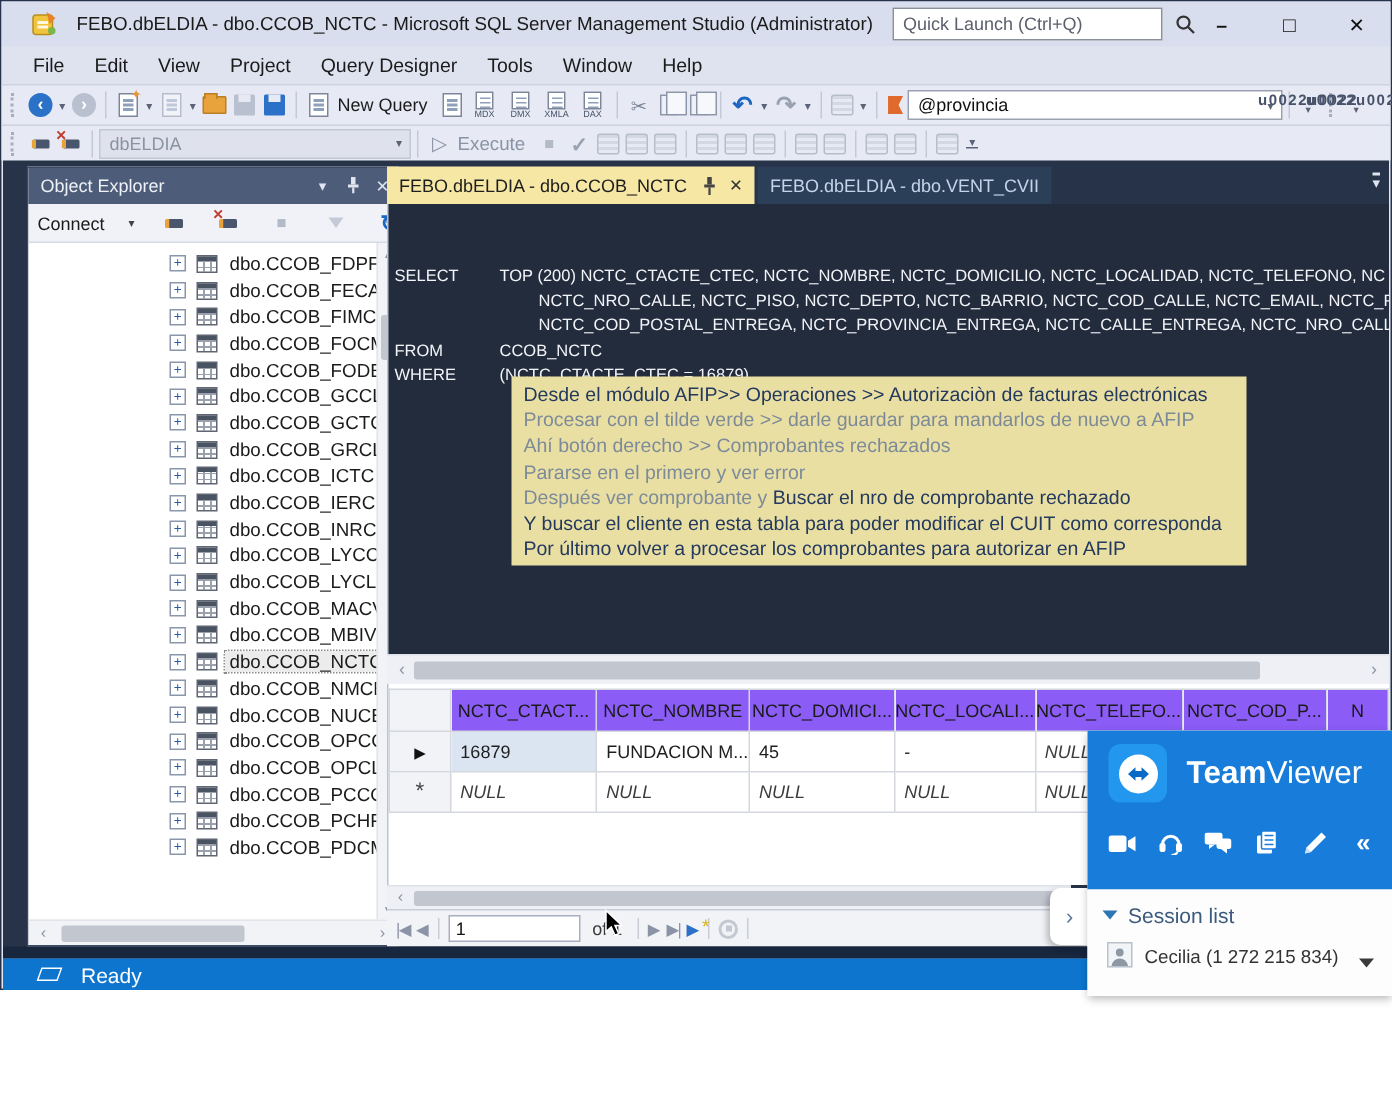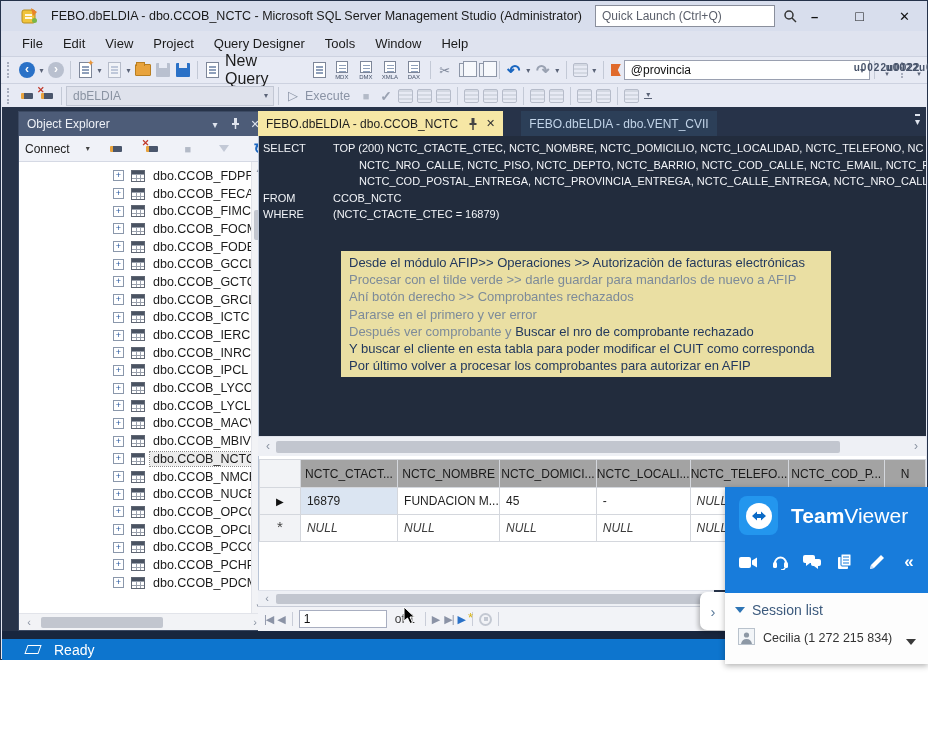--- a/index.html
+++ b/index.html
@@ -41,21 +41,21 @@
   .c-back::before{content:"‹";margin-top:-2px;} .c-fwd::before{content:"›";margin-top:-2px;}
   .mini-doc{width:13px;height:16px;background:#fff;border:1px solid #7d8699;position:relative;}
   .mini-doc::before{content:"";position:absolute;left:2px;top:3px;width:7px;height:1.5px;background:#8fa0bb;box-shadow:0 3px 0 #8fa0bb,0 6px 0 #8fa0bb;}
   .mini-doc.star::after{content:"✦";position:absolute;right:-4px;top:-5px;color:#e8963c;font-size:9px;}
   .mini-doc.dim{opacity:.45;}
   .folder{width:16px;height:12px;background:#e8a33d;border:1px solid #b97f22;border-radius:1px;position:relative;}
   .folder::before{content:"";position:absolute;left:0;top:-3px;width:7px;height:3px;background:#e8a33d;border:1px solid #b97f22;border-bottom:none;}
   .disk{width:14px;height:14px;border-radius:1px;position:relative;}
   .disk.gray{background:#b9c0cf;} .disk.blue{background:#2a71c7;}
   .disk::before{content:"";position:absolute;left:3px;top:0;width:8px;height:5px;background:#e7eaf4;}
-  .label-12{font-size:16px;color:#1b1b1b;margin:0 6px 0 3px;}
+  .label-12{font-size:12px;color:#1b1b1b;margin:0 6px 0 3px;}
   .qdoc{display:flex;flex-direction:column;align-items:center;width:24px;flex:none;}
   .qdoc .mini-doc{width:12px;height:12px;}
   .qdoc .sub{font-size:6px;color:#47536a;line-height:6px;margin-top:1px;letter-spacing:0;}
   .g-cut::before{content:"✂";font-size:13px;color:#7d8699;}
   .dup-rect{width:12px;height:14px;border:1px solid #8d96a8;background:#eef1f7;position:relative;}
   .dup-rect::before{content:"";position:absolute;left:3px;top:-3px;width:12px;height:14px;border:1px solid #8d96a8;background:#f6f8fc;}
   .g-undo::before{content:"↶";font-size:16px;color:#1a66c0;font-weight:bold;}
   .g-redo::before{content:"↷";font-size:16px;color:#9aa2b2;font-weight:bold;}
   .ph-icon{width:15px;height:14px;border:1px solid #aab1c0;border-radius:2px;background:repeating-linear-gradient(to bottom,#cfd4de 0 2px,transparent 2px 4px);opacity:.8;flex:none;margin:0 2px;}
   .flag{width:10px;height:12px;background:#e06a2b;clip-path:polygon(0 0,100% 0,70% 50%,100% 100%,0 100%);flex:none;margin:0 3px;}
@@ -115,48 +115,48 @@
   .vscroll .dn{bottom:0;} .vscroll .dn::before{content:"▼";}
   .vthumb{position:absolute;left:2px;width:10px;background:#c2c6cf;border-radius:2px;}
   .hscroll{height:17px;background:#f2f3f6;border-top:1px solid #e2e4ea;position:relative;flex:none;}
   .hscroll .lt,.hscroll .rt{position:absolute;top:0;width:16px;height:16px;color:#8a93a2;font-size:11px;display:flex;align-items:center;justify-content:center;}
   .hscroll .lt{left:2px;} .hscroll .lt::before{content:"‹";}
   .hscroll .rt{right:2px;} .hscroll .rt::before{content:"›";}
   .hthumb{position:absolute;top:3px;height:11px;background:#c2c6cf;border-radius:2px;}
 
   
   .editor-pane{position:absolute;left:256px;top:4px;right:0;height:520px;}
-  .tabstrip{position:absolute;left:0;top:0;right:0;height:25px;display:flex;gap:16px;}
+  .tabstrip{position:absolute;left:0;top:0;right:0;height:25px;display:flex;}
   .tab{height:25px;display:flex;align-items:center;padding:0 8px;font-size:12px;white-space:nowrap;}
   .tab.active{background:var(--tab-active-bg);color:#1e1e1e;}
   .tab.inactive{background:#2c3f58;color:#c2d4e8;margin-left:2px;}
   .tab .pin{width:14px;height:14px;margin-left:8px;}
   .tab .cls{margin-left:6px;font-size:11px;color:#333;}
   .tab .cls::before{content:"✕";}
   .tabs-menu{position:absolute;right:6px;top:5px;color:#dfe4ee;font-size:10px;}
   .tabs-menu::before{content:"▾";border-top:2px solid #dfe4ee;padding-top:0px;}
 
   .editor-body{position:absolute;left:0;top:25px;right:0;height:300px;background:var(--editor-bg);border-left:1px solid #b8c4d6;overflow:hidden;}
-  .sql{padding:4px 0 0 4px;font-family:"DejaVu Sans Mono",monospace;font-size:11px;line-height:16.5px;color:#f2f4f8;white-space:pre;}
+  .sql{padding:4px 0 0 4px;font-family:"DejaVu Sans Mono",monospace;font-size:11px;line-height:16.5px;color:#f2f4f8;white-space:pre;margin-top:36px;}
   .sql .kw{display:inline-block;width:70px;}
   .sql .cont{padding-left:96px;}
 
   .note{position:absolute;left:82px;top:115px;width:490px;height:126px;background:var(--note-bg);padding:3px 8px;font-size:13px;line-height:17.2px;white-space:nowrap;overflow:hidden;}
   .note .dark{color:#23395d;} .note .gray{color:#7d8b99;}
 
   .ed-hscroll{position:absolute;left:0;top:325px;right:0;height:20px;background:#eef0f5;border-top:1px solid #dfe2ea;}
   .ed-hscroll .lt,.ed-hscroll .rt{position:absolute;top:1px;width:16px;height:16px;color:#8a93a2;font-size:12px;display:flex;align-items:center;justify-content:center;}
   .ed-hscroll .lt{left:2px;} .ed-hscroll .lt::before{content:"‹";}
   .ed-hscroll .rt{right:2px;} .ed-hscroll .rt::before{content:"›";}
   .ed-hscroll .hthumb{top:4px;height:12px;}
 
   .results-wrap{position:absolute;left:0;top:345px;right:0;height:134px;background:#fff;border-left:1px solid #b8c4d6;}
   table.grid{border-collapse:collapse;table-layout:fixed;margin-top:3px;}
   .grid th,.grid td{border:1px solid #d4d7dd;height:27px;font-weight:normal;overflow:hidden;white-space:nowrap;}
-  .grid th{background:#a3a3a3;font-size:12px;color:#1a1a1a;text-align:center;height:28px;}
+  .grid th{background:#8b5cf6;font-size:12px;color:#1a1a1a;text-align:center;height:28px;}
   .grid td{font-size:12px;color:#1e1e1e;padding-left:6px;}
   .grid .selcol{width:44px;background:#f2f3f6;text-align:center;padding:0;}
   .grid td.nullv{font-style:italic;color:#3c3c3c;}
   .grid td.selcell{background:var(--selected-cell-bg);}
   .cur-arrow::before{content:"▶";font-size:10px;color:#111;}
   .new-star::before{content:"*";font-size:15px;color:#444;line-height:10px;}
 
   .grid-hscroll{position:absolute;left:0;top:479px;width:456px;height:16px;background:#eef0f5;border-top:1px solid #dfe2ea;}
   .grid-hscroll .lt{position:absolute;left:2px;top:0;width:14px;height:14px;color:#8a93a2;font-size:11px;display:flex;align-items:center;justify-content:center;}
   .grid-hscroll .lt::before{content:"‹";}
@@ -447,25 +447,20 @@
               </div>
           <div class="ti">
                 <span class="plus"></span>
                 <span class="tbl"></span>
                 <span class="tl">dbo.CCOB_IERC</span>
               </div>
           <div class="ti">
                 <span class="plus"></span>
                 <span class="tbl"></span>
                 <span class="tl">dbo.CCOB_INRC</span>
-              </div>
-          <div class="ti">
-                <span class="plus"></span>
-                <span class="tbl"></span>
-                <span class="tl">dbo.CCOB_IPCL</span>
               </div>
           <div class="ti">
                 <span class="plus"></span>
                 <span class="tbl"></span>
                 <span class="tl">dbo.CCOB_LYCC</span>
               </div>
           <div class="ti">
                 <span class="plus"></span>
                 <span class="tbl"></span>
                 <span class="tl">dbo.CCOB_LYCL</span>

